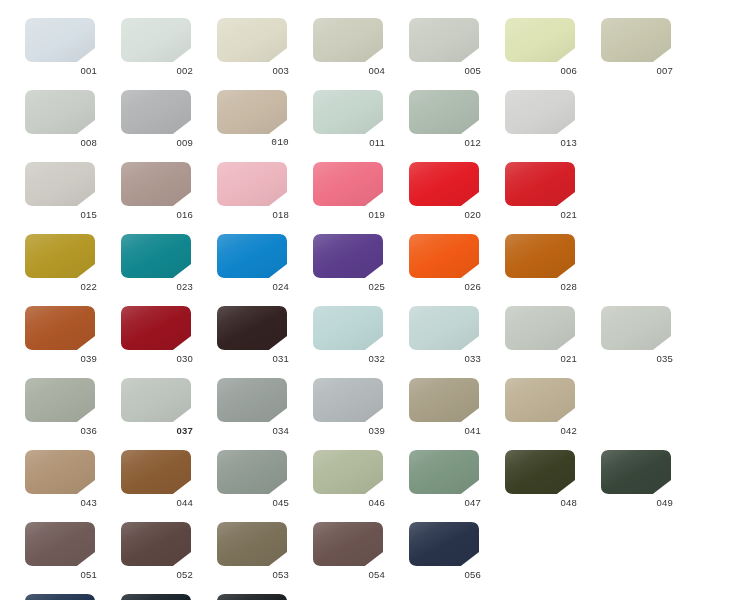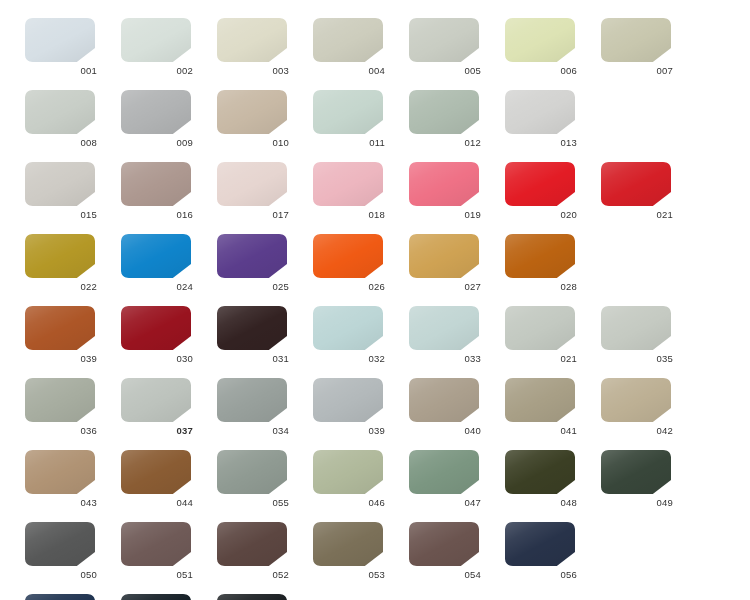--- a/index.html
+++ b/index.html
@@ -126,21 +126,21 @@
       <div class="swatch-cell">
         <div class="swatch-chip" style="background-color: rgb(200, 206, 199);"></div>
         <div class="swatch-label" style="color: rgb(51, 51, 51);">008</div>
       </div>
       <div class="swatch-cell">
         <div class="swatch-chip" style="background-color: rgb(177, 179, 180);"></div>
         <div class="swatch-label" style="color: rgb(51, 51, 51);">009</div>
       </div>
       <div class="swatch-cell">
         <div class="swatch-chip" style="background-color: rgb(200, 185, 165);"></div>
-        <div class="swatch-label" style="color: rgb(51, 51, 51);">010</div>
+        <div class="swatch-label" style="color: rgb(51, 51, 51); font-family: Liberation Mono, monospace;">010</div>
       </div>
       <div class="swatch-cell">
         <div class="swatch-chip" style="background-color: rgb(197, 214, 205);"></div>
         <div class="swatch-label" style="color: rgb(51, 51, 51);">011</div>
       </div>
       <div class="swatch-cell">
         <div class="swatch-chip" style="background-color: rgb(174, 188, 175);"></div>
         <div class="swatch-label" style="color: rgb(51, 51, 51);">012</div>
       </div>
       <div class="swatch-cell">
@@ -151,24 +151,20 @@
     <div class="swatch-row">
       <div class="swatch-cell">
         <div class="swatch-chip" style="background-color: rgb(206, 203, 197);"></div>
         <div class="swatch-label" style="color: rgb(51, 51, 51);">015</div>
       </div>
       <div class="swatch-cell">
         <div class="swatch-chip" style="background-color: rgb(173, 152, 144);"></div>
         <div class="swatch-label" style="color: rgb(51, 51, 51);">016</div>
       </div>
       <div class="swatch-cell">
-        <div class="swatch-chip" style="background-color: rgb(230, 213, 208);"></div>
-        <div class="swatch-label" style="color: rgb(51, 51, 51);">017</div>
-      </div>
-      <div class="swatch-cell">
         <div class="swatch-chip" style="background-color: rgb(237, 182, 191);"></div>
         <div class="swatch-label" style="color: rgb(51, 51, 51);">018</div>
       </div>
       <div class="swatch-cell">
         <div class="swatch-chip" style="background-color: rgb(239, 113, 134);"></div>
         <div class="swatch-label" style="color: rgb(51, 51, 51);">019</div>
       </div>
       <div class="swatch-cell">
         <div class="swatch-chip" style="background-color: rgb(227, 28, 37);"></div>
         <div class="swatch-label" style="color: rgb(51, 51, 51); text-align: center;">020</div>
@@ -177,36 +173,36 @@
         <div class="swatch-chip" style="background-color: rgb(213, 31, 39);"></div>
         <div class="swatch-label" style="color: rgb(51, 51, 51);">021</div>
       </div>
     </div>
     <div class="swatch-row">
       <div class="swatch-cell">
         <div class="swatch-chip" style="background-color: rgb(180, 152, 38);"></div>
         <div class="swatch-label" style="color: rgb(51, 51, 51);">022</div>
       </div>
       <div class="swatch-cell">
+        <div class="swatch-chip" style="background-color: rgb(17, 134, 142);"></div>
+        <div class="swatch-label" style="color: rgb(51, 51, 51);">023</div>
+      </div>
+      <div class="swatch-cell">
         <div class="swatch-chip" style="background-color: rgb(15, 132, 203);"></div>
         <div class="swatch-label" style="color: rgb(51, 51, 51);">024</div>
       </div>
       <div class="swatch-cell">
         <div class="swatch-chip" style="background-color: rgb(91, 61, 140);"></div>
         <div class="swatch-label" style="color: rgb(51, 51, 51);">025</div>
       </div>
       <div class="swatch-cell">
         <div class="swatch-chip" style="background-color: rgb(240, 90, 20);"></div>
         <div class="swatch-label" style="color: rgb(51, 51, 51);">026</div>
       </div>
       <div class="swatch-cell">
-        <div class="swatch-chip" style="background-color: rgb(207, 162, 83);"></div>
-        <div class="swatch-label" style="color: rgb(51, 51, 51);">027</div>
-      </div>
-      <div class="swatch-cell">
         <div class="swatch-chip" style="background-color: rgb(187, 99, 17);"></div>
         <div class="swatch-label" style="color: rgb(51, 51, 51);">028</div>
       </div>
     </div>
     <div class="swatch-row">
       <div class="swatch-cell">
         <div class="swatch-chip" style="background-color: rgb(173, 86, 39);"></div>
         <div class="swatch-label" style="color: rgb(51, 51, 51);">039</div>
       </div>
       <div class="swatch-cell">
@@ -245,68 +241,60 @@
       </div>
       <div class="swatch-cell">
         <div class="swatch-chip" style="background-color: rgb(152, 160, 156);"></div>
         <div class="swatch-label" style="color: rgb(51, 51, 51);">034</div>
       </div>
       <div class="swatch-cell">
         <div class="swatch-chip" style="background-color: rgb(179, 185, 187);"></div>
         <div class="swatch-label" style="color: rgb(51, 51, 51);">039</div>
       </div>
       <div class="swatch-cell">
-        <div class="swatch-chip" style="background-color: rgb(171, 159, 141);"></div>
-        <div class="swatch-label" style="color: rgb(51, 51, 51);">040</div>
-      </div>
-      <div class="swatch-cell">
         <div class="swatch-chip" style="background-color: rgb(168, 159, 134);"></div>
         <div class="swatch-label" style="color: rgb(51, 51, 51);">041</div>
       </div>
       <div class="swatch-cell">
         <div class="swatch-chip" style="background-color: rgb(189, 176, 148);"></div>
         <div class="swatch-label" style="color: rgb(51, 51, 51);">042</div>
       </div>
     </div>
     <div class="swatch-row">
       <div class="swatch-cell">
         <div class="swatch-chip" style="background-color: rgb(176, 147, 116);"></div>
         <div class="swatch-label" style="color: rgb(51, 51, 51);">043</div>
       </div>
       <div class="swatch-cell">
         <div class="swatch-chip" style="background-color: rgb(138, 92, 51);"></div>
         <div class="swatch-label" style="color: rgb(51, 51, 51);">044</div>
       </div>
       <div class="swatch-cell">
         <div class="swatch-chip" style="background-color: rgb(143, 154, 146);"></div>
-        <div class="swatch-label" style="color: rgb(51, 51, 51);">055</div>
+        <div class="swatch-label" style="color: rgb(51, 51, 51);">045</div>
       </div>
       <div class="swatch-cell">
         <div class="swatch-chip" style="background-color: rgb(176, 185, 155);"></div>
         <div class="swatch-label" style="color: rgb(51, 51, 51);">046</div>
       </div>
       <div class="swatch-cell">
         <div class="swatch-chip" style="background-color: rgb(123, 150, 129);"></div>
         <div class="swatch-label" style="color: rgb(51, 51, 51);">047</div>
       </div>
       <div class="swatch-cell">
         <div class="swatch-chip" style="background-color: rgb(59, 63, 36);"></div>
         <div class="swatch-label" style="color: rgb(51, 51, 51);">048</div>
       </div>
       <div class="swatch-cell">
         <div class="swatch-chip" style="background-color: rgb(56, 70, 58);"></div>
         <div class="swatch-label" style="color: rgb(51, 51, 51);">049</div>
       </div>
     </div>
     <div class="swatch-row">
       <div class="swatch-cell">
-        <div class="swatch-chip" style="background-color: rgb(87, 88, 88);"></div>
-        <div class="swatch-label" style="color: rgb(51, 51, 51);">050</div>
-      </div>
-      <div class="swatch-cell">
         <div class="swatch-chip" style="background-color: rgb(111, 90, 87);"></div>
         <div class="swatch-label" style="color: rgb(51, 51, 51);">051</div>
       </div>
       <div class="swatch-cell">
         <div class="swatch-chip" style="background-color: rgb(92, 70, 65);"></div>
         <div class="swatch-label" style="color: rgb(51, 51, 51);">052</div>
       </div>
       <div class="swatch-cell">
         <div class="swatch-chip" style="background-color: rgb(123, 112, 88);"></div>
         <div class="swatch-label" style="color: rgb(51, 51, 51);">053</div>

